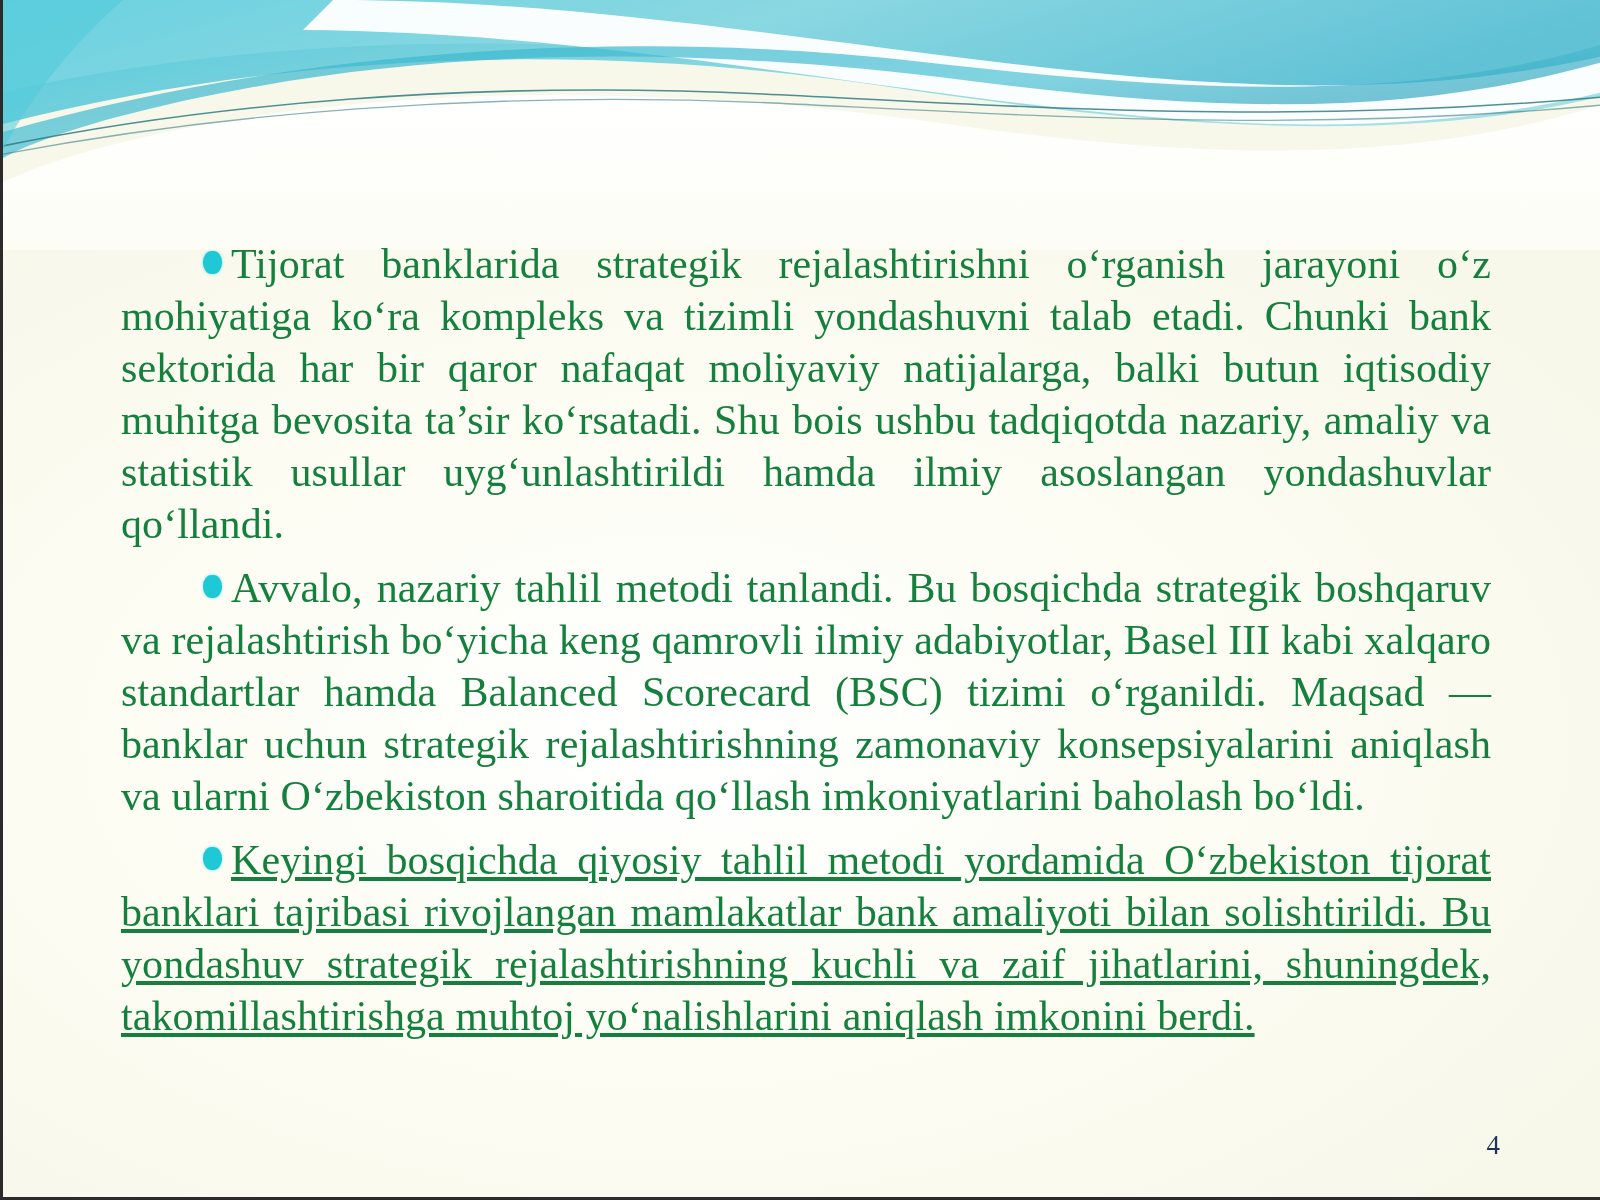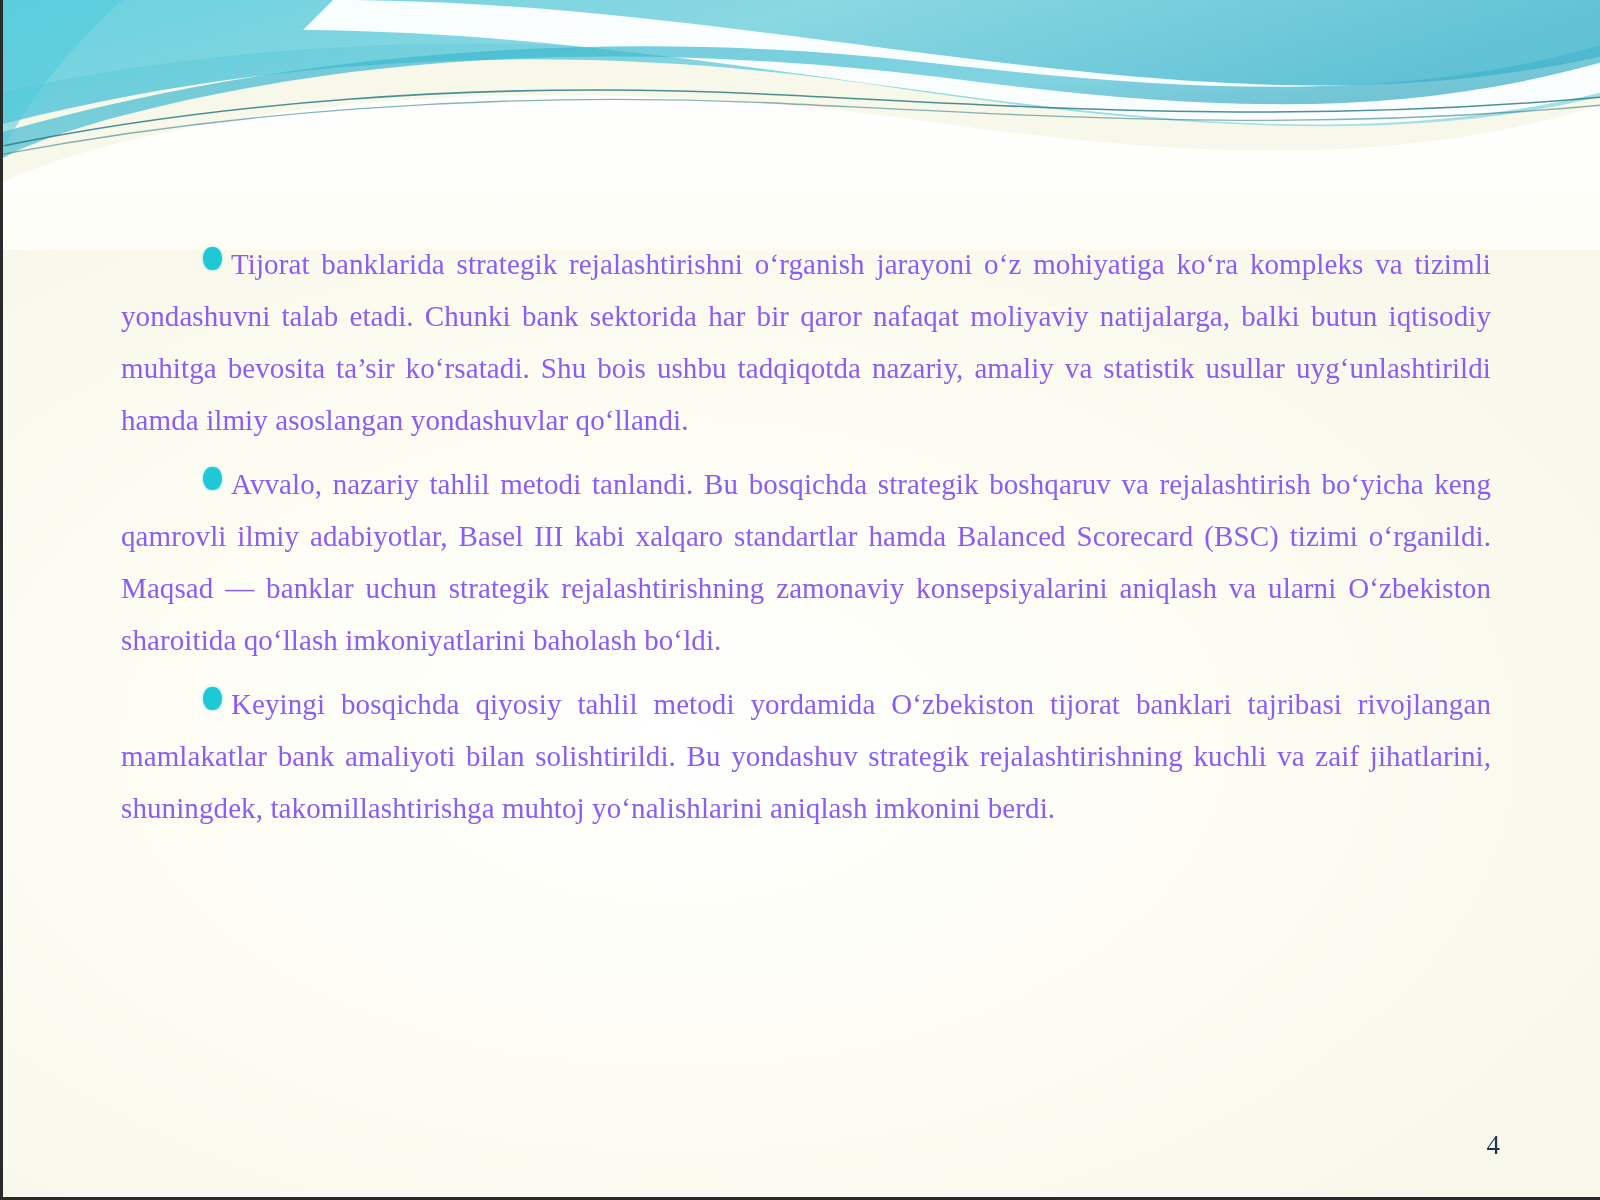--- a/index.html
+++ b/index.html
@@ -46,28 +46,28 @@
     position: absolute;
     left: 118px;
     top: 238px;
     width: 1370px;
   }
 
   .para {
     position: relative;
     text-align: justify;
     text-justify: inter-word;
-    color: #8b5cf6;
-    font-size: 29px;
+    color: #15803d;
+    font-size: 42px;
     line-height: 52px;
     margin: 0 0 12px 0;
     text-indent: 82px;
     letter-spacing: 0.1px;
   }
-  .para:last-child { margin-bottom: 16px; }
+  .para:last-child { margin-bottom: 16px; text-decoration: underline; }
 
   .bullet-dot {
     display: inline-block;
     width: 19px;
     height: 23px;
     margin-right: 9px;
     vertical-align: 4px;
     background: #1ec8d4;
     border-radius: 46% 46% 46% 46% / 48% 48% 48% 48%;
     box-shadow: 0 0 3px rgba(30,200,212,0.55);

